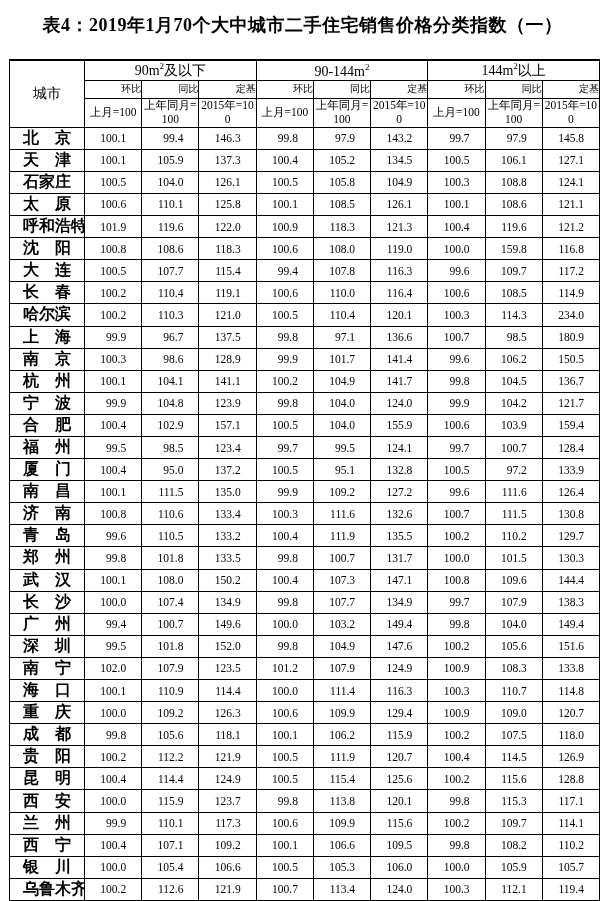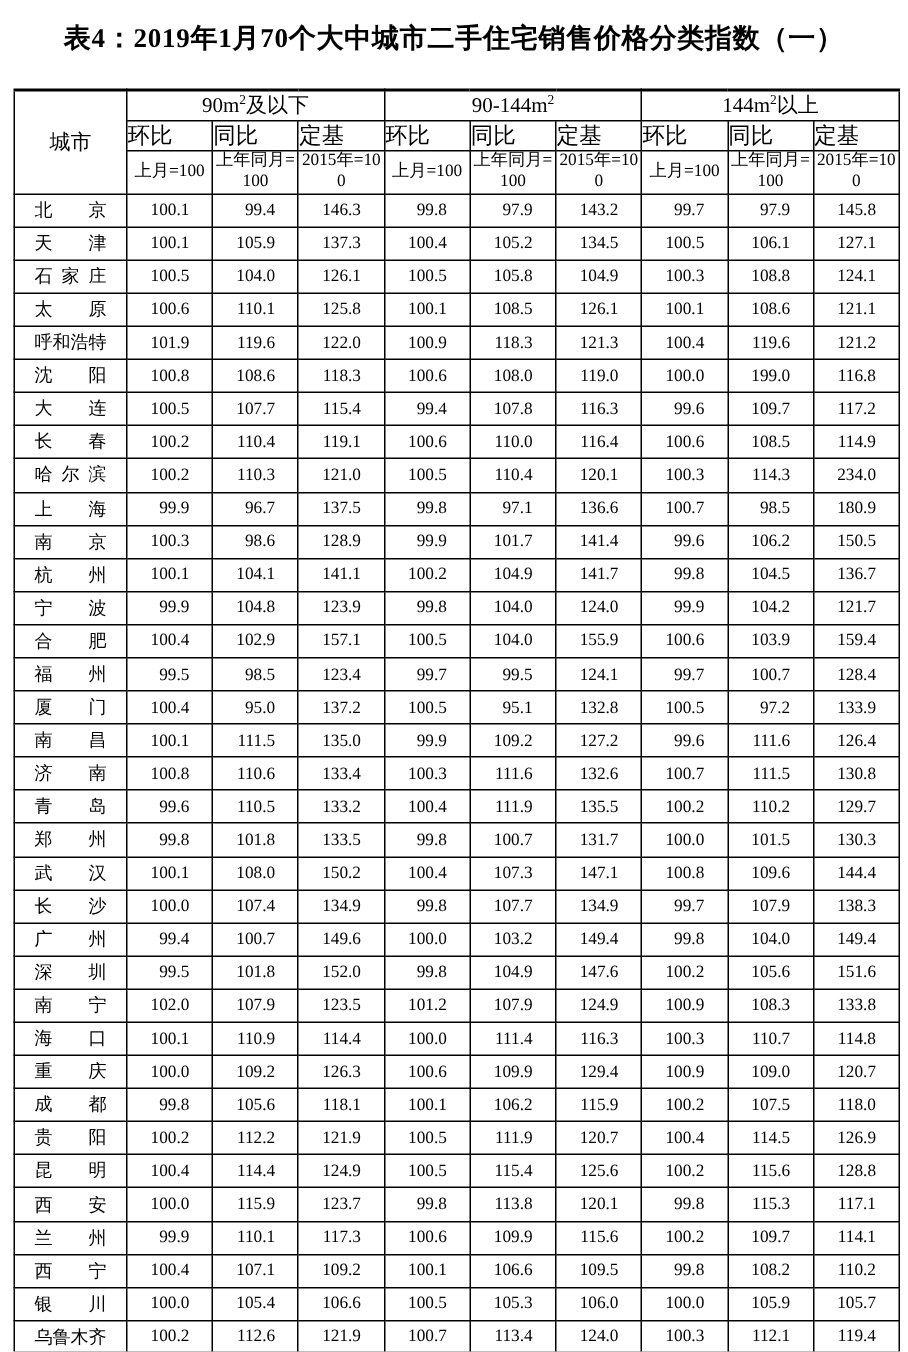--- a/index.html
+++ b/index.html
@@ -34,35 +34,36 @@
     font-weight: normal;
     overflow: hidden;
   }
   col.city-col { width: 75px; }
   tr.group-row { height: 20px; }
   tr.sub-row { height: 18px; }
   tr.base-row { height: 29px; font-family: Liberation Serif, serif; }
   th.city-head { font-size: 14px; }
   th.group-head { font-size: 14px; }
   th.group-head sup { font-size: 9px; }
-  th.sub-head { font-size: 15px; text-align: left; }
+  th.sub-head { font-size: 10px; text-align: right; }
   th.base-head {
     font-size: 11.5px;
     text-align: center;
     line-height: 1.15;
     word-break: break-all;
     padding: 0 1px;
   }
   tbody tr { height: 22.1px; }
   td.city {
-    font-size: 12px;
+    font-size: 16px;
     padding: 0 13px;
     text-align: justify;
     text-align-last: justify;
     white-space: nowrap;
+    font-weight: bold;
   }
   td.num {
     font-size: 11.5px;
     text-align: right;
     padding-right: 15px;
     font-family: "Liberation Serif", "DejaVu Serif", serif;
   }
 </style>
 </head>
 <body>
@@ -167,21 +168,21 @@
   </tr>
       <tr>
     <td class="city">沈阳</td>
     <td class="num">100.8</td>
     <td class="num">108.6</td>
     <td class="num">118.3</td>
     <td class="num">100.6</td>
     <td class="num">108.0</td>
     <td class="num">119.0</td>
     <td class="num">100.0</td>
-    <td class="num">199.0</td>
+    <td class="num">159.8</td>
     <td class="num">116.8</td>
   </tr>
       <tr>
     <td class="city">大连</td>
     <td class="num">100.5</td>
     <td class="num">107.7</td>
     <td class="num">115.4</td>
     <td class="num">99.4</td>
     <td class="num">107.8</td>
     <td class="num">116.3</td>

